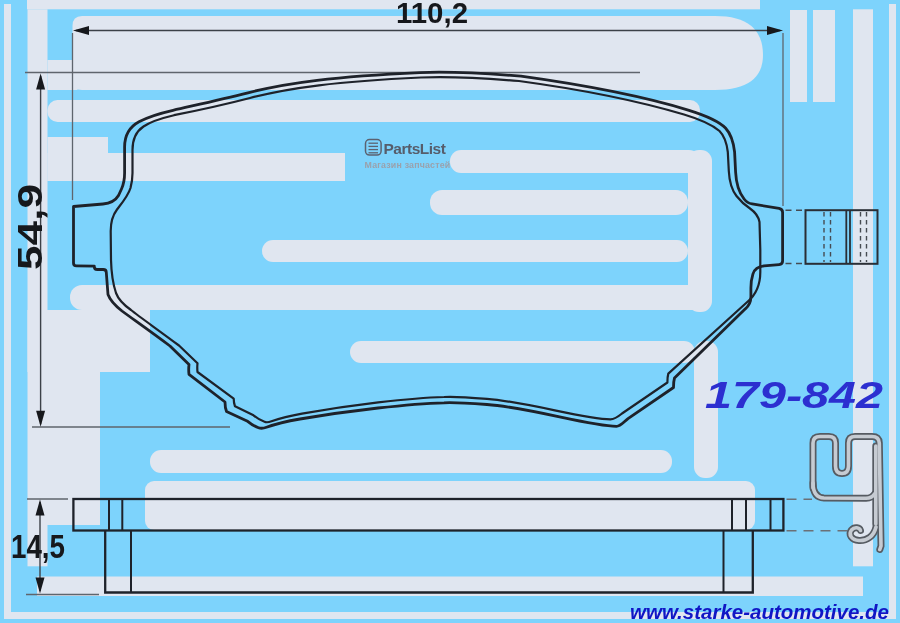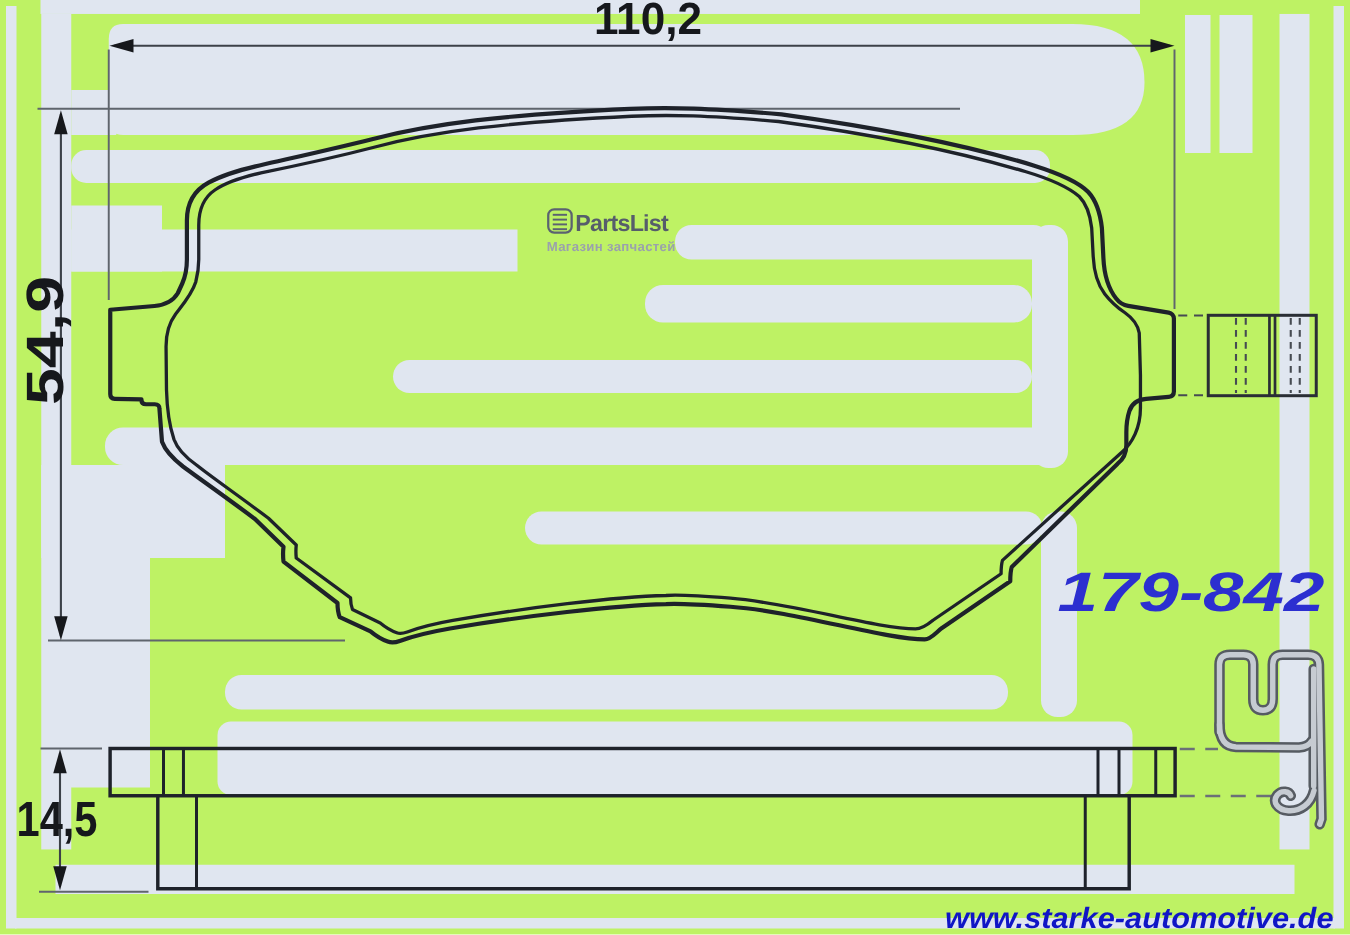--- a/index.html
+++ b/index.html
@@ -1,16 +1,16 @@
 <!DOCTYPE html>
 <html><head>
 <meta charset="utf-8">
 <style>
   html,body{margin:0;padding:0;background:#fff;}
-  #page{position:relative;width:900px;height:623px;overflow:hidden;background:#bef264;
+  #page{position:relative;width:900px;height:623px;overflow:hidden;background:#7dd3fc;
         font-family:"Liberation Sans", sans-serif;}
   svg{position:absolute;left:0;top:0;}
 </style>
 </head>
 <body>
 <div id="page">
 <svg width="900" height="623" viewBox="0 0 900 623">
 
   <g fill="#e0e6f0" stroke="none">
     <rect x="4" y="4" width="7" height="615"></rect>

